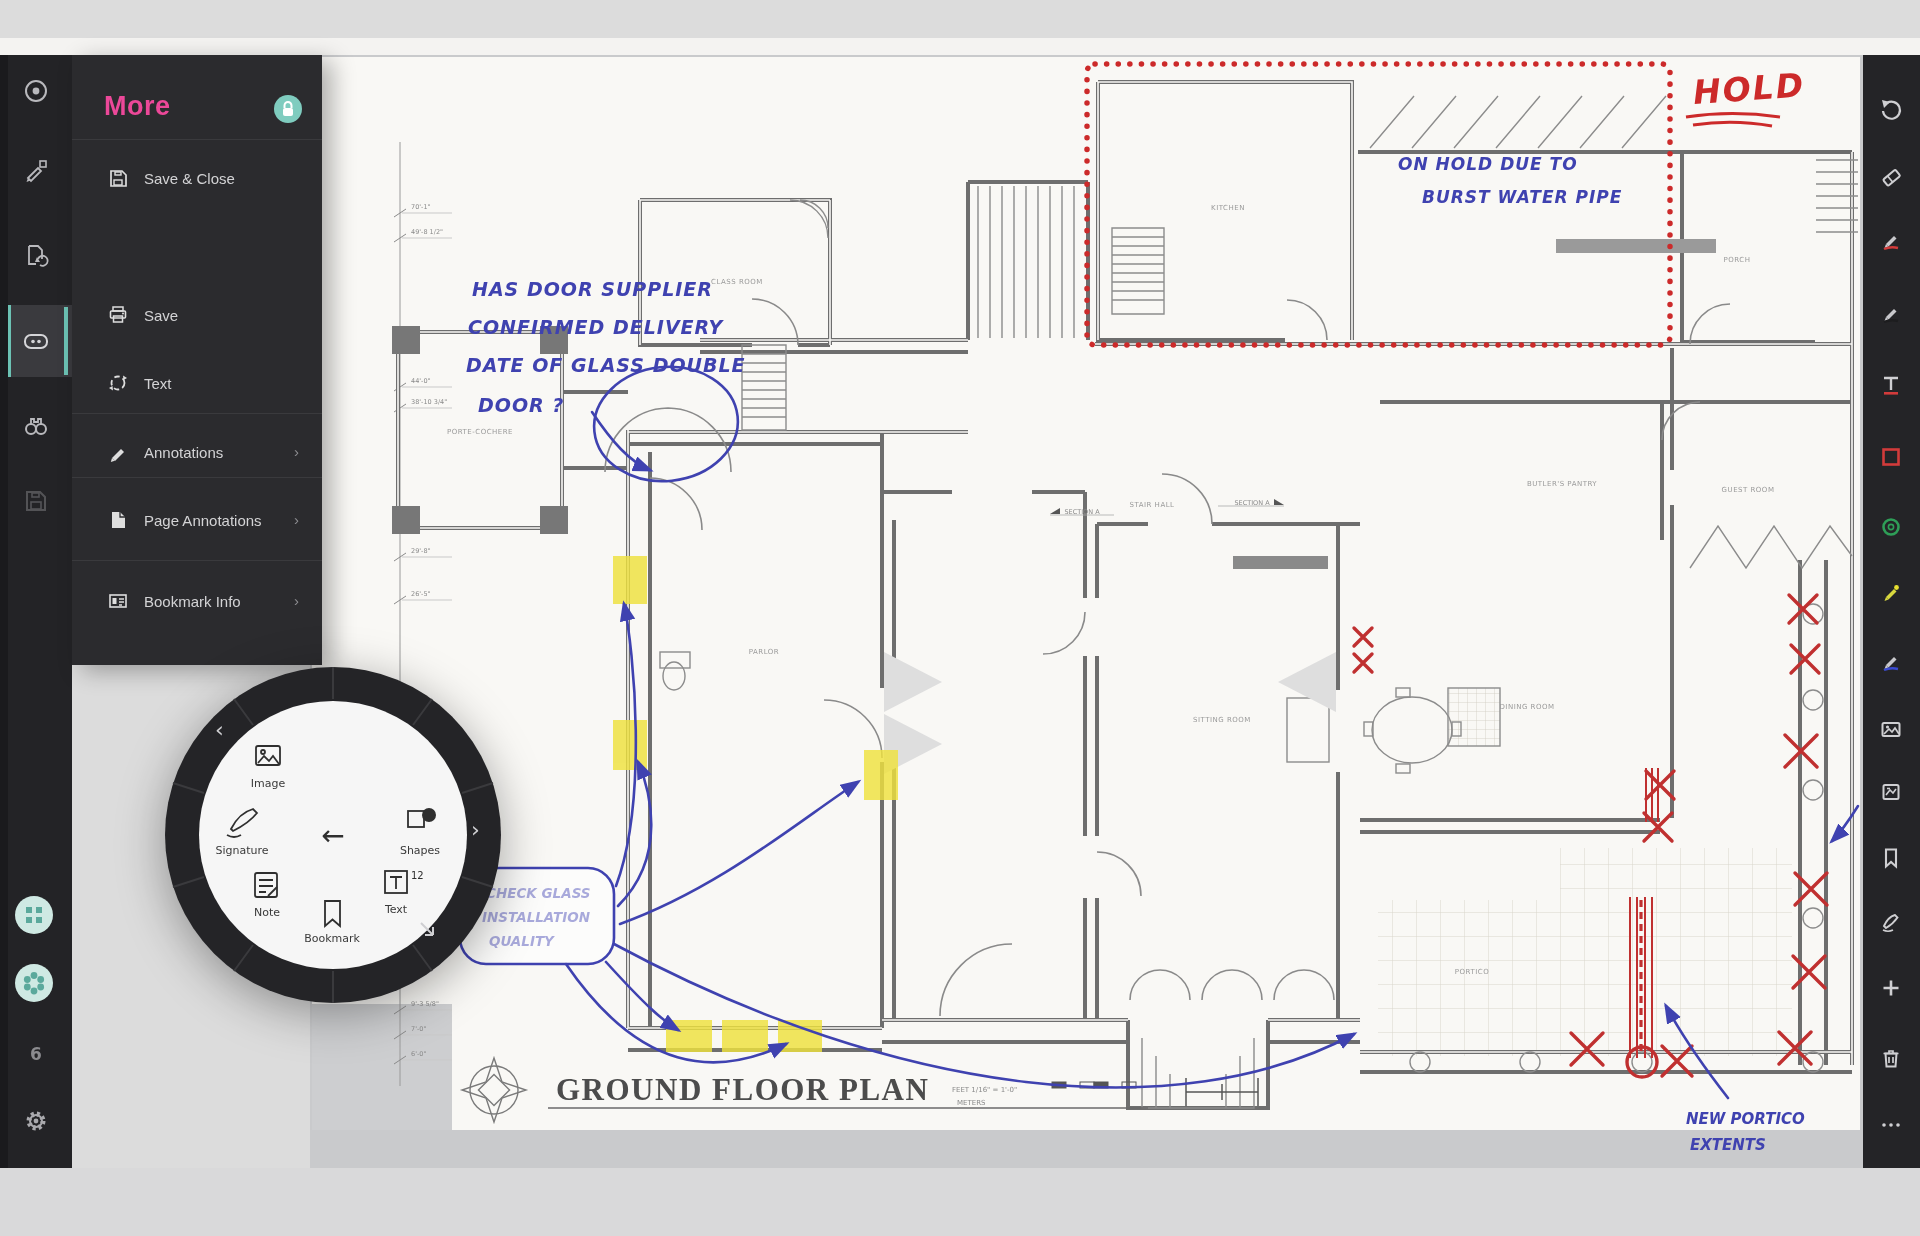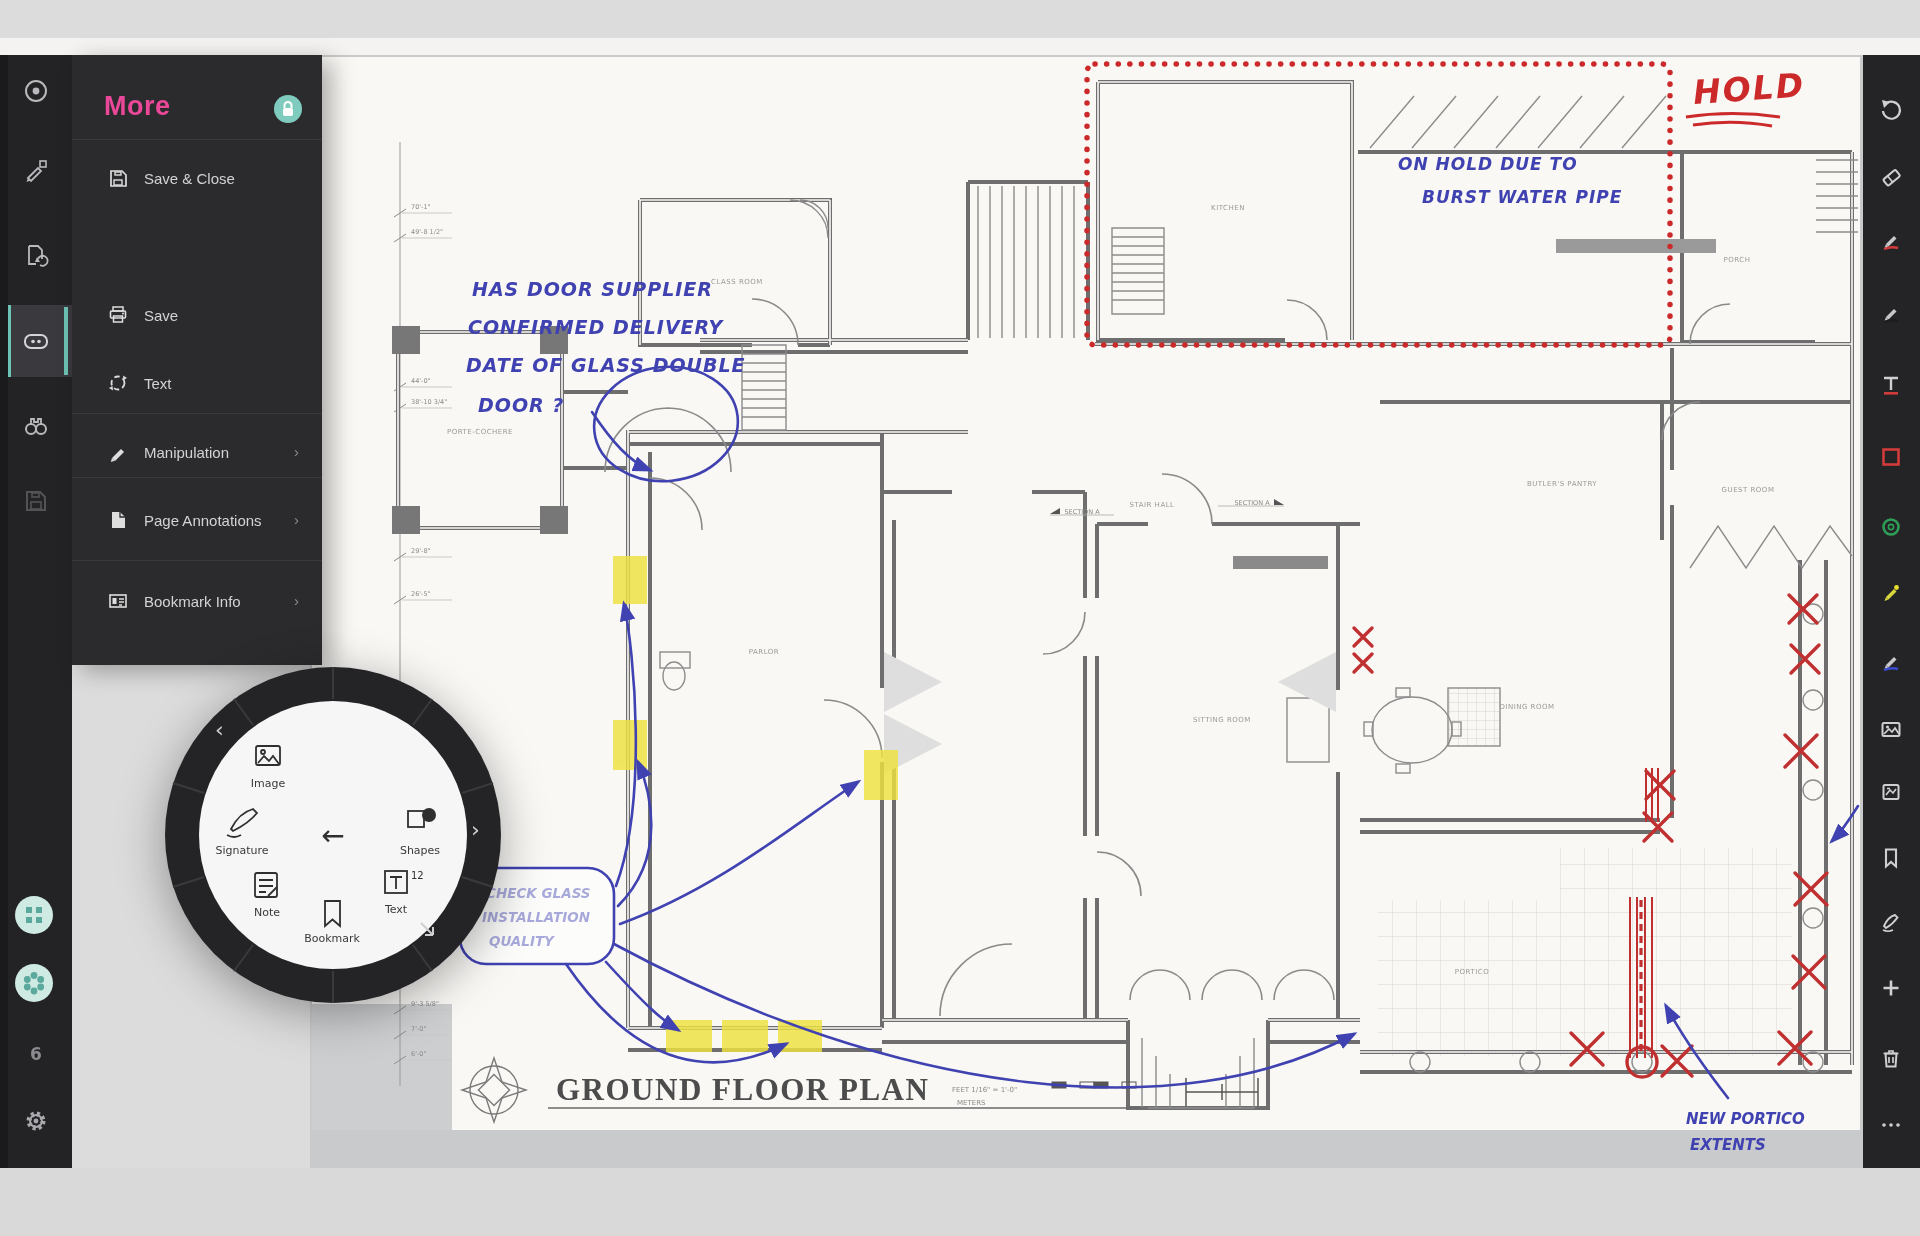--- a/index.html
+++ b/index.html
@@ -422,21 +422,21 @@
             <polygon points="5,17.5 1,15 4.5,13" fill="#dedede"></polygon>
           </svg></span>
       <span class="lb">Text</span>
     </div>
     <div class="p-div" style="top:358px"></div>
     <div class="p-row" style="top:369px">
       <span class="ic"><svg width="20" height="20">
             <path d="M4,16 L13,7 l3,3 L7,19 Z" fill="#dedede"></path>
             <path d="M4,16 l-1.2,4 4,-1.2 Z" fill="#dedede"></path>
           </svg></span>
-      <span class="lb">Manipulation</span>
+      <span class="lb">Annotations</span>
       <span class="ch">›</span>
     </div>
     <div class="p-div" style="top:422px"></div>
     <div class="p-row" style="top:437px">
       <span class="ic"><svg width="20" height="20">
             <path d="M4,2 h8 l5,5 v11 h-13 Z" fill="#dedede"></path>
             <path d="M12,2 v5 h5" fill="none" stroke="#2b2b2e" stroke-width="1.3"></path>
           </svg></span>
       <span class="lb">Page Annotations</span>
       <span class="ch">›</span>

